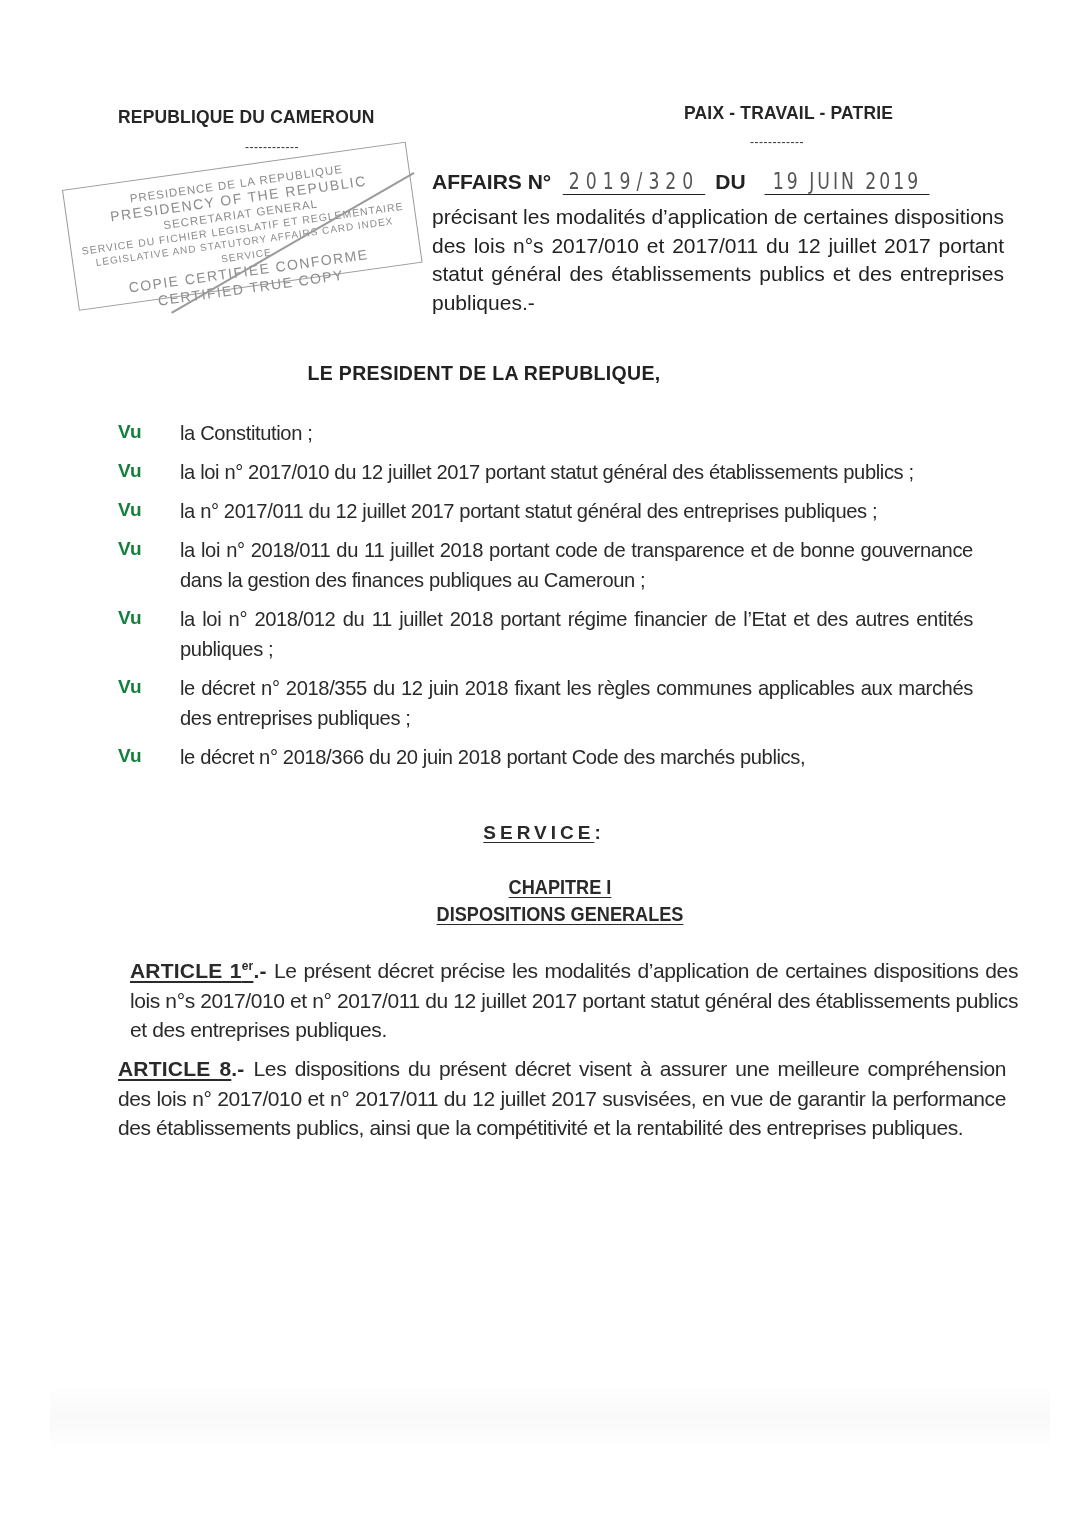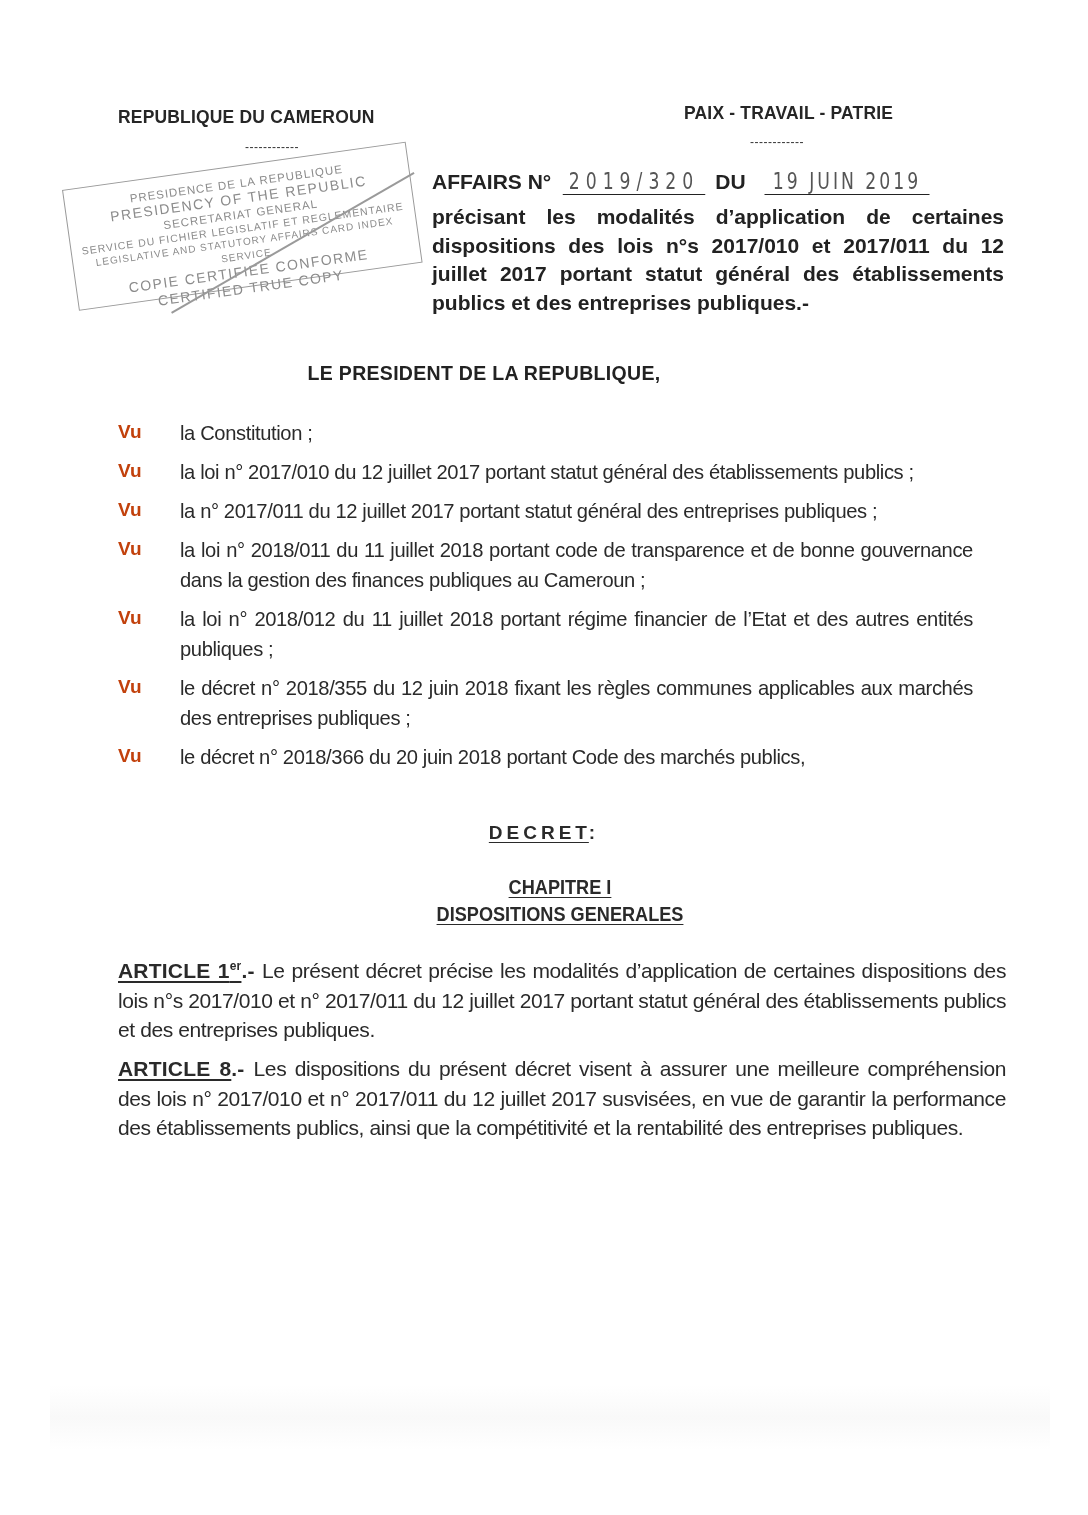--- a/index.html
+++ b/index.html
@@ -31,32 +31,32 @@
   
   .decret-line {
     left: 432px; top: 168px; width: 580px; font-weight: bold; font-size: 21px; color: #222;
   }
   .decret-line .blank {
     display: inline-block; border-bottom: 1.5px solid #222; text-align: center;
     font-weight: normal; font-family: "DejaVu Sans", sans-serif; color: #555;
     font-size: 23px; letter-spacing: 8px; transform: scaleX(0.75);
   }
   .title-block {
-    left: 432px; top: 203px; width: 572px; font-weight: bold; font-size: 21px;
+    left: 432px; top: 203px; width: 572px; font-weight: normal; font-size: 21px;
     line-height: 28.5px; text-align: justify; color: #222;
   }
   .president {
     left: 0; width: 968px; top: 362px; text-align: center;
     font-weight: bold; font-size: 19.5px; letter-spacing: 0.3px; color: #222;
   }
   
   .vu-list { left: 118px; top: 418px; width: 888px; }
   .vu-item { display: flex; margin-bottom: 9px; }
   .vu-label {
-    width: 62px; flex: none; font-weight: bold; font-size: 19px; color: #c2410c;
+    width: 62px; flex: none; font-weight: bold; font-size: 19px; color: #15803d;
     padding-top: 3px;
   }
   .vu-text {
     flex: 1; font-size: 21px; line-height: 30px; text-align: justify;
     transform: scaleX(0.96); transform-origin: left top; width: 104%;
     color: #2a2a2a; font-family: "Liberation Sans Narrow", "Liberation Sans", sans-serif;
     letter-spacing: -0.4px;
   }
   .decrete {
     left: 0; width: 1088px; top: 822px; text-align: center;
@@ -68,21 +68,21 @@
     font-weight: bold; font-size: 19.5px; line-height: 27px;
     transform: scaleX(0.93); transform-origin: center top;
   }
   .chapitre u { text-underline-offset: 3px; }
   .article {
     left: 118px; width: 888px; font-size: 21px; line-height: 29.5px; text-align: justify;
     letter-spacing: -0.4px; color: #2a2a2a;
   }
   .article .lab { font-weight: bold; letter-spacing: 0.2px; }
   .article .lab u { text-underline-offset: 3px; }
-  .art1 { top: 952px; }
+  .art1 { top: 952px; margin-left: 12px; }
   .art2 { top: 1054px; }
   .faint {
     left: 50px; top: 1385px; width: 1000px; height: 65px;
     background: linear-gradient(180deg, rgba(245,245,245,0) 0%, rgba(246,246,246,0.7) 50%, rgba(245,245,245,0) 100%);
   }
 </style>
 </head>
 <body>
 
 <div class="abs hdr" style="left:118px; top:106px;">REPUBLIQUE DU CAMEROUN</div>
@@ -137,21 +137,21 @@
     <span class="vu-label">Vu</span>
     <span class="vu-text">le décret n° 2018/355 du 12 juin 2018 fixant les règles communes applicables aux marchés des entreprises publiques ;</span>
   </div>
   <div class="vu-item">
     <span class="vu-label">Vu</span>
     <span class="vu-text">le décret n° 2018/366 du 20 juin 2018 portant Code des marchés publics,</span>
   </div>
 </div>
 
 <div class="abs decrete">
-  <u>DECRET</u><span>:</span>
+  <u>SERVICE</u><span>:</span>
 </div>
 
 <div class="abs chapitre">
   <div><u>CHAPITRE I</u></div>
   <div><u>DISPOSITIONS GENERALES</u></div>
 </div>
 
 <div class="abs article art1">
   <span class="lab"><u><span>ARTICLE 1</span><sup style="font-size:12px">er</sup></u><span>.- </span></span><span>Le présent décret précise les modalités d’application de certaines dispositions des lois n°s 2017/010 et n° 2017/011 du 12 juillet 2017 portant statut général des établissements publics et des entreprises publiques.</span>
 </div>

